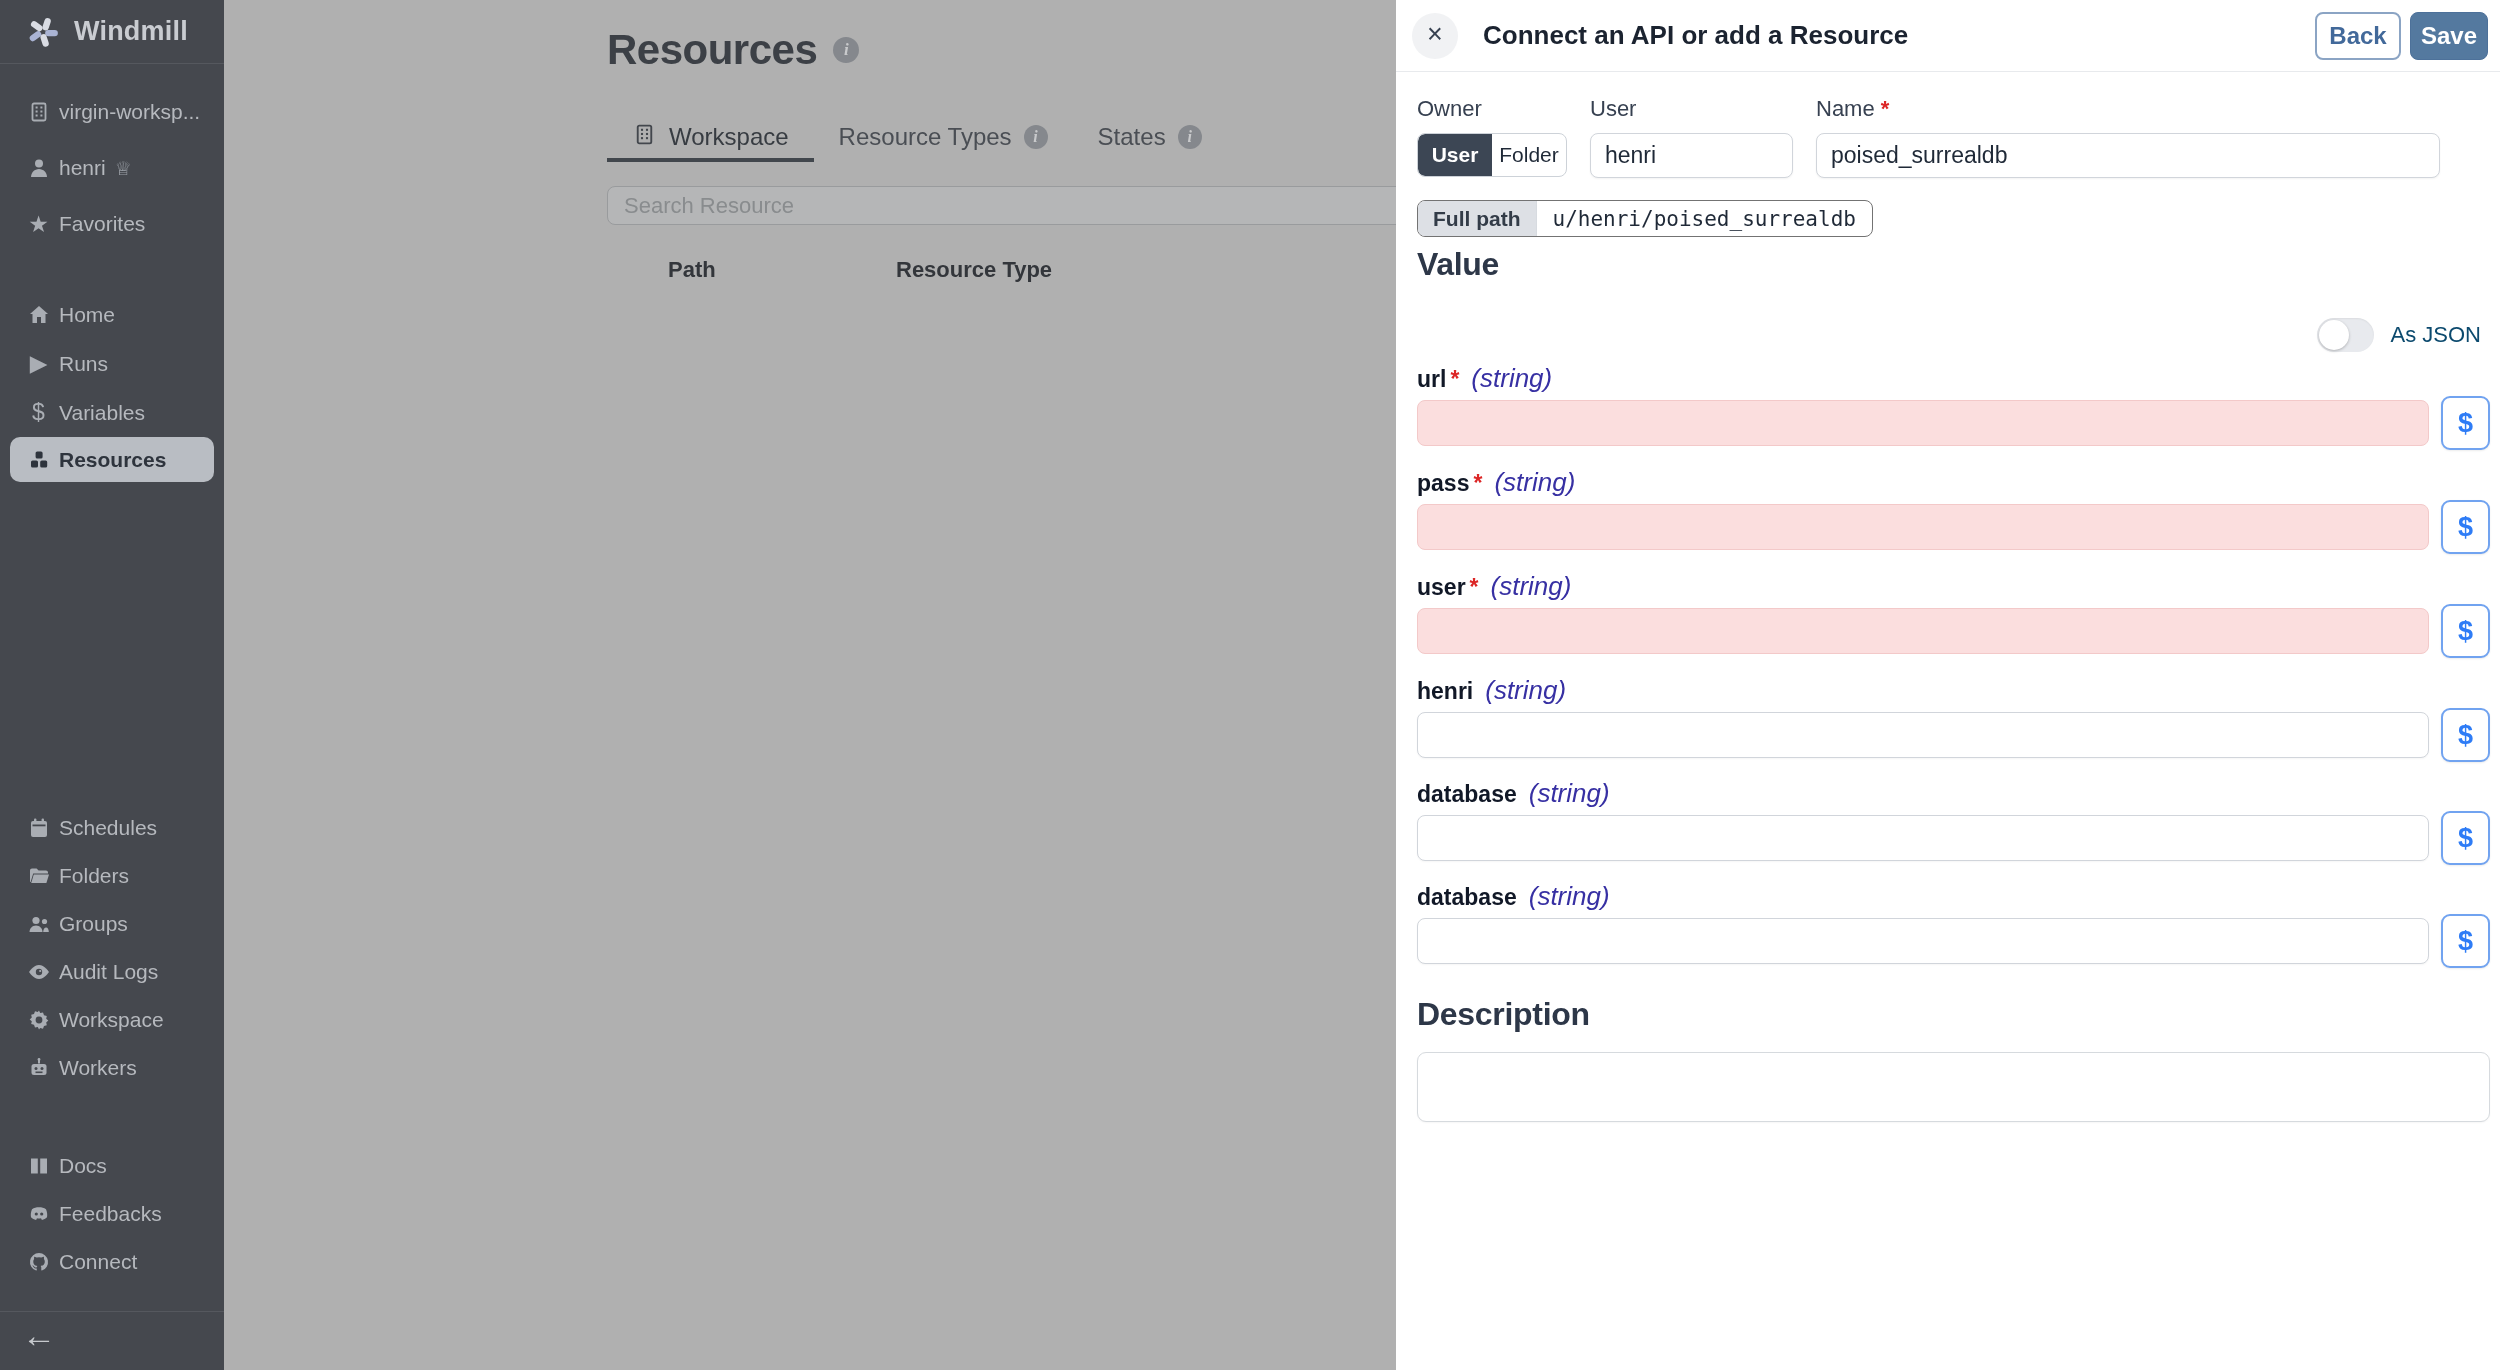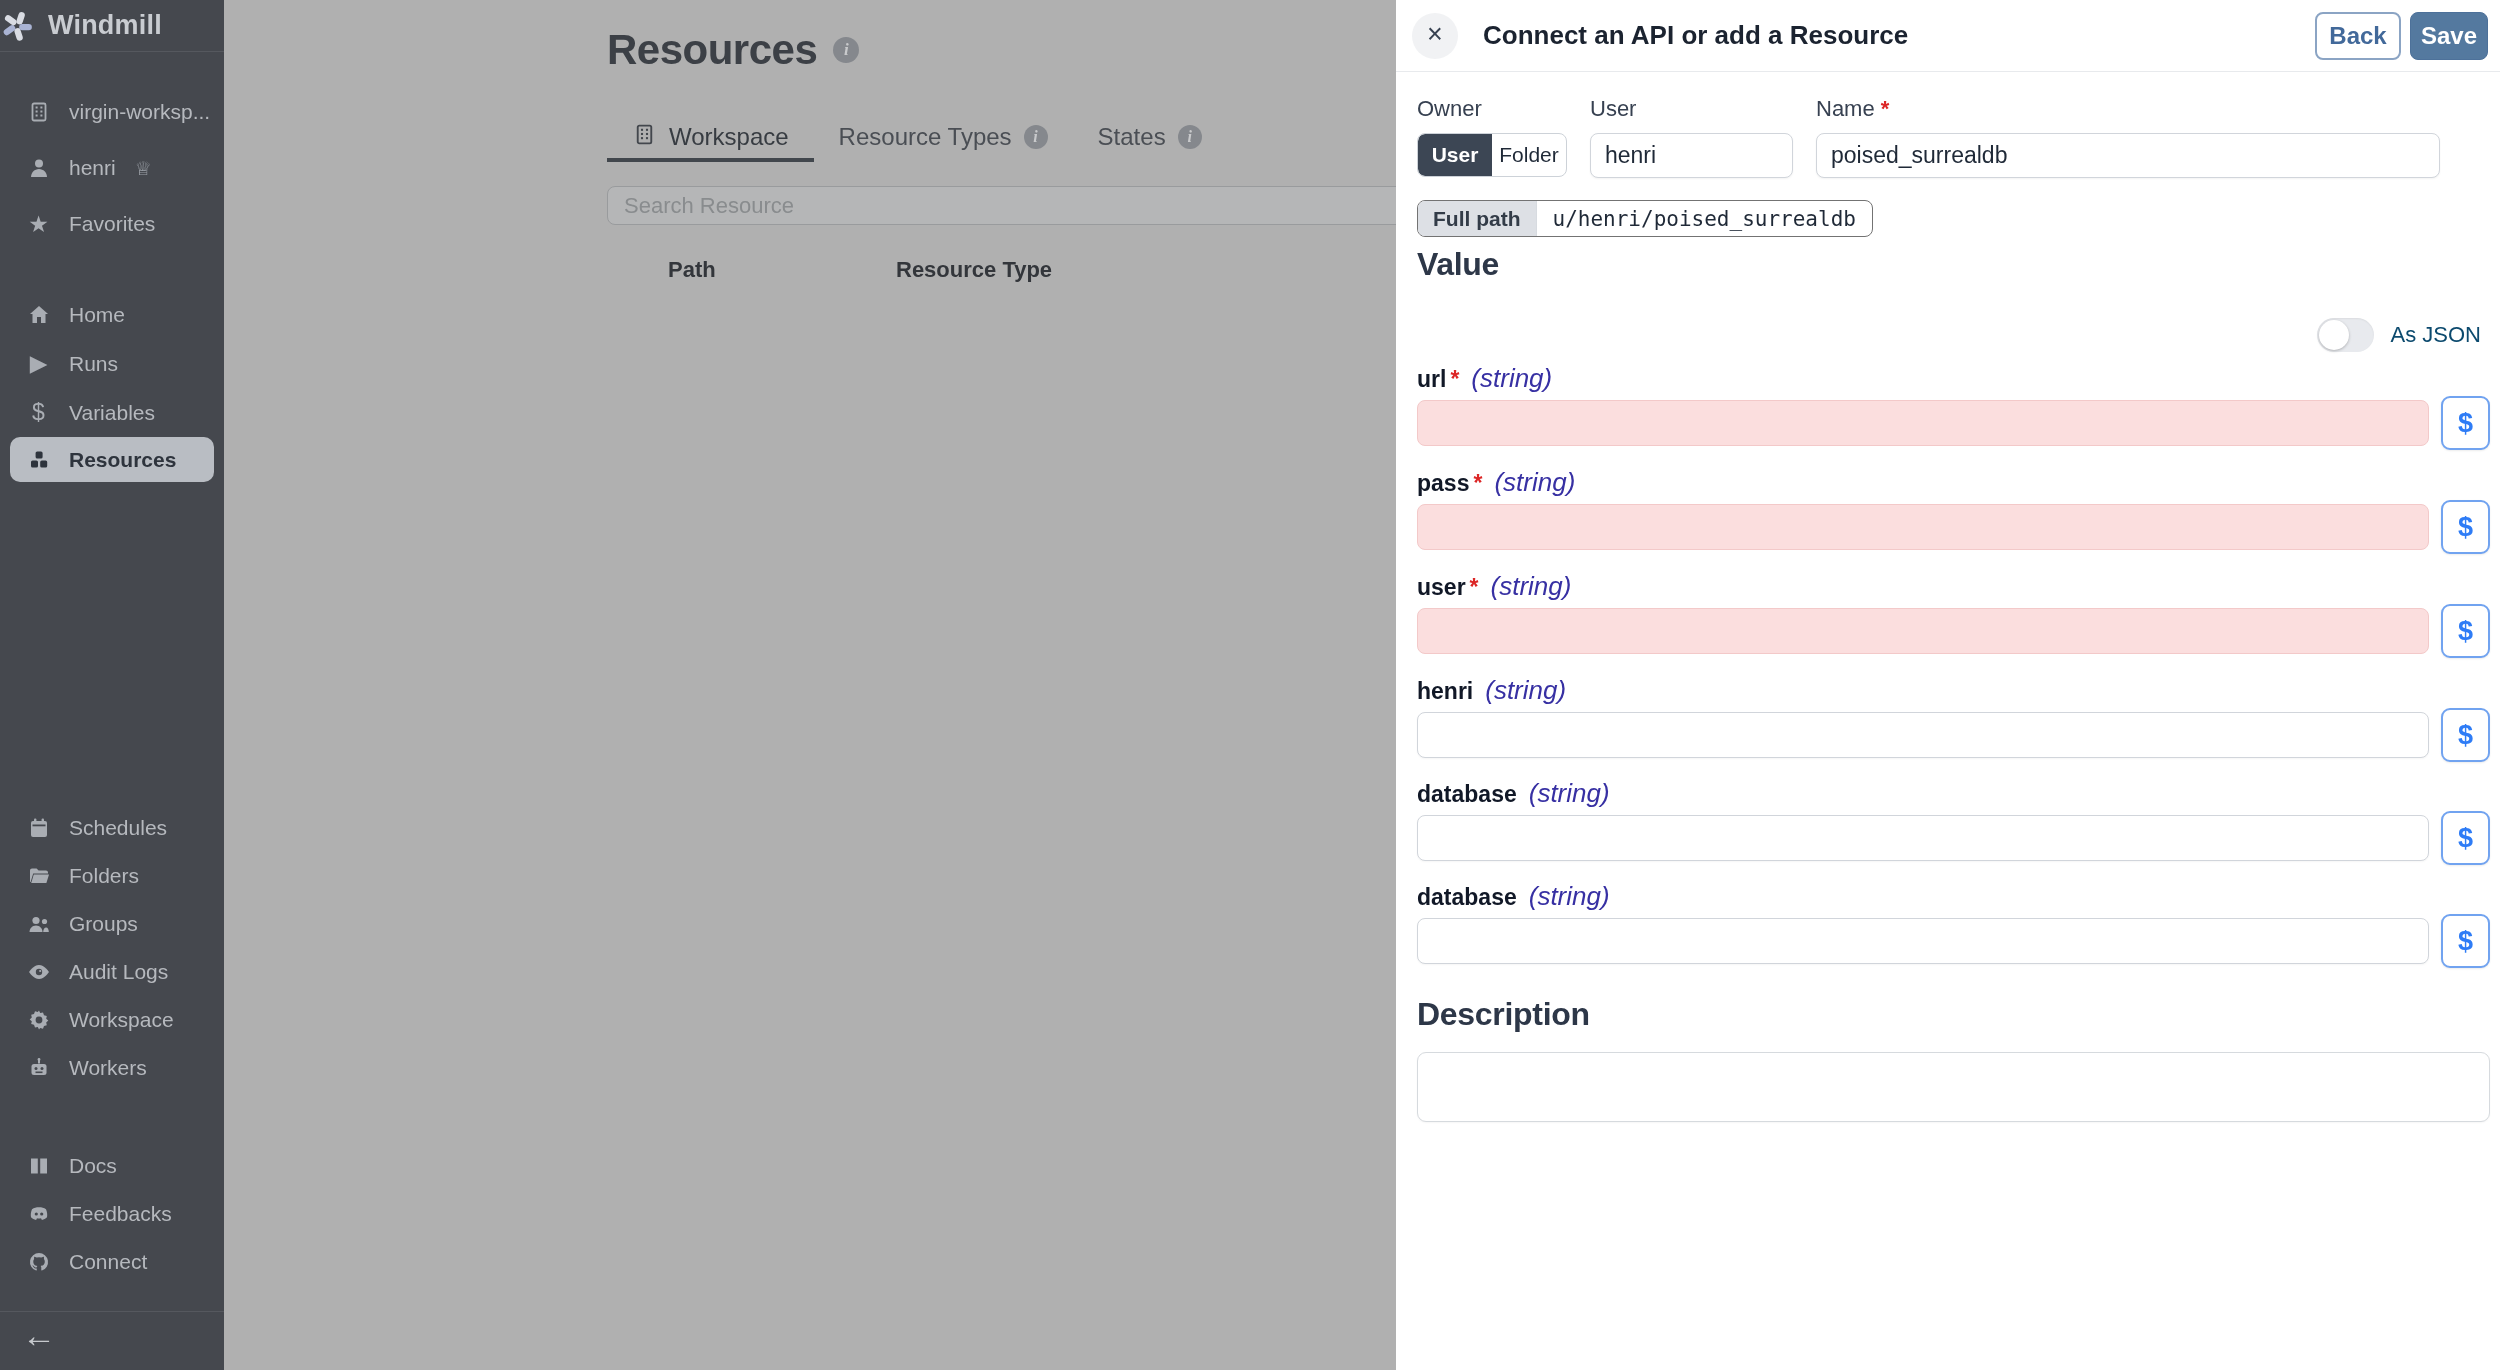--- a/index.html
+++ b/index.html
@@ -2,29 +2,29 @@
 <html><head>
 <meta charset="utf-8">
 <style>
   html,body{margin:0;padding:0;background:#808080;}
   *{box-sizing:border-box;}
   .app{position:relative;width:2500px;height:1370px;overflow:hidden;
        font-family:"Liberation Sans","DejaVu Sans",sans-serif;background:#b0b0b0;}
 
   
   .sidebar{position:absolute;left:0;top:0;width:224px;height:1370px;background:#45484e;z-index:3;}
-  .logo-row{display:flex;align-items:center;gap:14px;height:52px;
+  .logo-row{display:flex;align-items:center;gap:14px;height:64px;padding-left:26px;
             border-bottom:1px solid #55585e;cursor:pointer;}
   .logo-text{color:#c9ccd1;font-size:27px;font-weight:bold;letter-spacing:.2px;}
   .sgroup{position:absolute;left:0;right:0;}
   .g-top{top:84px;}   .g-top .sitem{height:56px;}
   .g-nav{top:290px;}  .g-nav .sitem{height:49px;}
   .g-admin{top:804px;}.g-admin .sitem{height:48px;}
   .g-footer{top:1142px;}.g-footer .sitem{height:48px;}
-  .sitem{display:flex;align-items:center;gap:17px;padding-left:25px;color:#b6b9be;
+  .sitem{display:flex;align-items:center;gap:7px;padding-left:25px;color:#b6b9be;
          font-size:21px;font-weight:500;cursor:pointer;white-space:nowrap;}
   .sicon{width:27px;min-width:27px;display:flex;justify-content:center;align-items:center;
          color:#a9adb3;font-size:23px;line-height:1;}
   .sicon svg{display:block;}
   .sitem.active{background:#b9bdc3;color:#2e343d;font-weight:bold;border-radius:10px;
                 margin:0 10px;padding-left:15px;height:45px;}
   .sitem.active .sicon{color:#2e343d;}
   .crown{font-size:19px;color:#9ba0a7;margin-left:2px;}
   .side-div{position:absolute;left:0;right:0;height:1px;background:#55585e;}
   .collapse-btn{position:absolute;left:22px;top:1318px;background:none;border:none;color:#c6c9cd;

